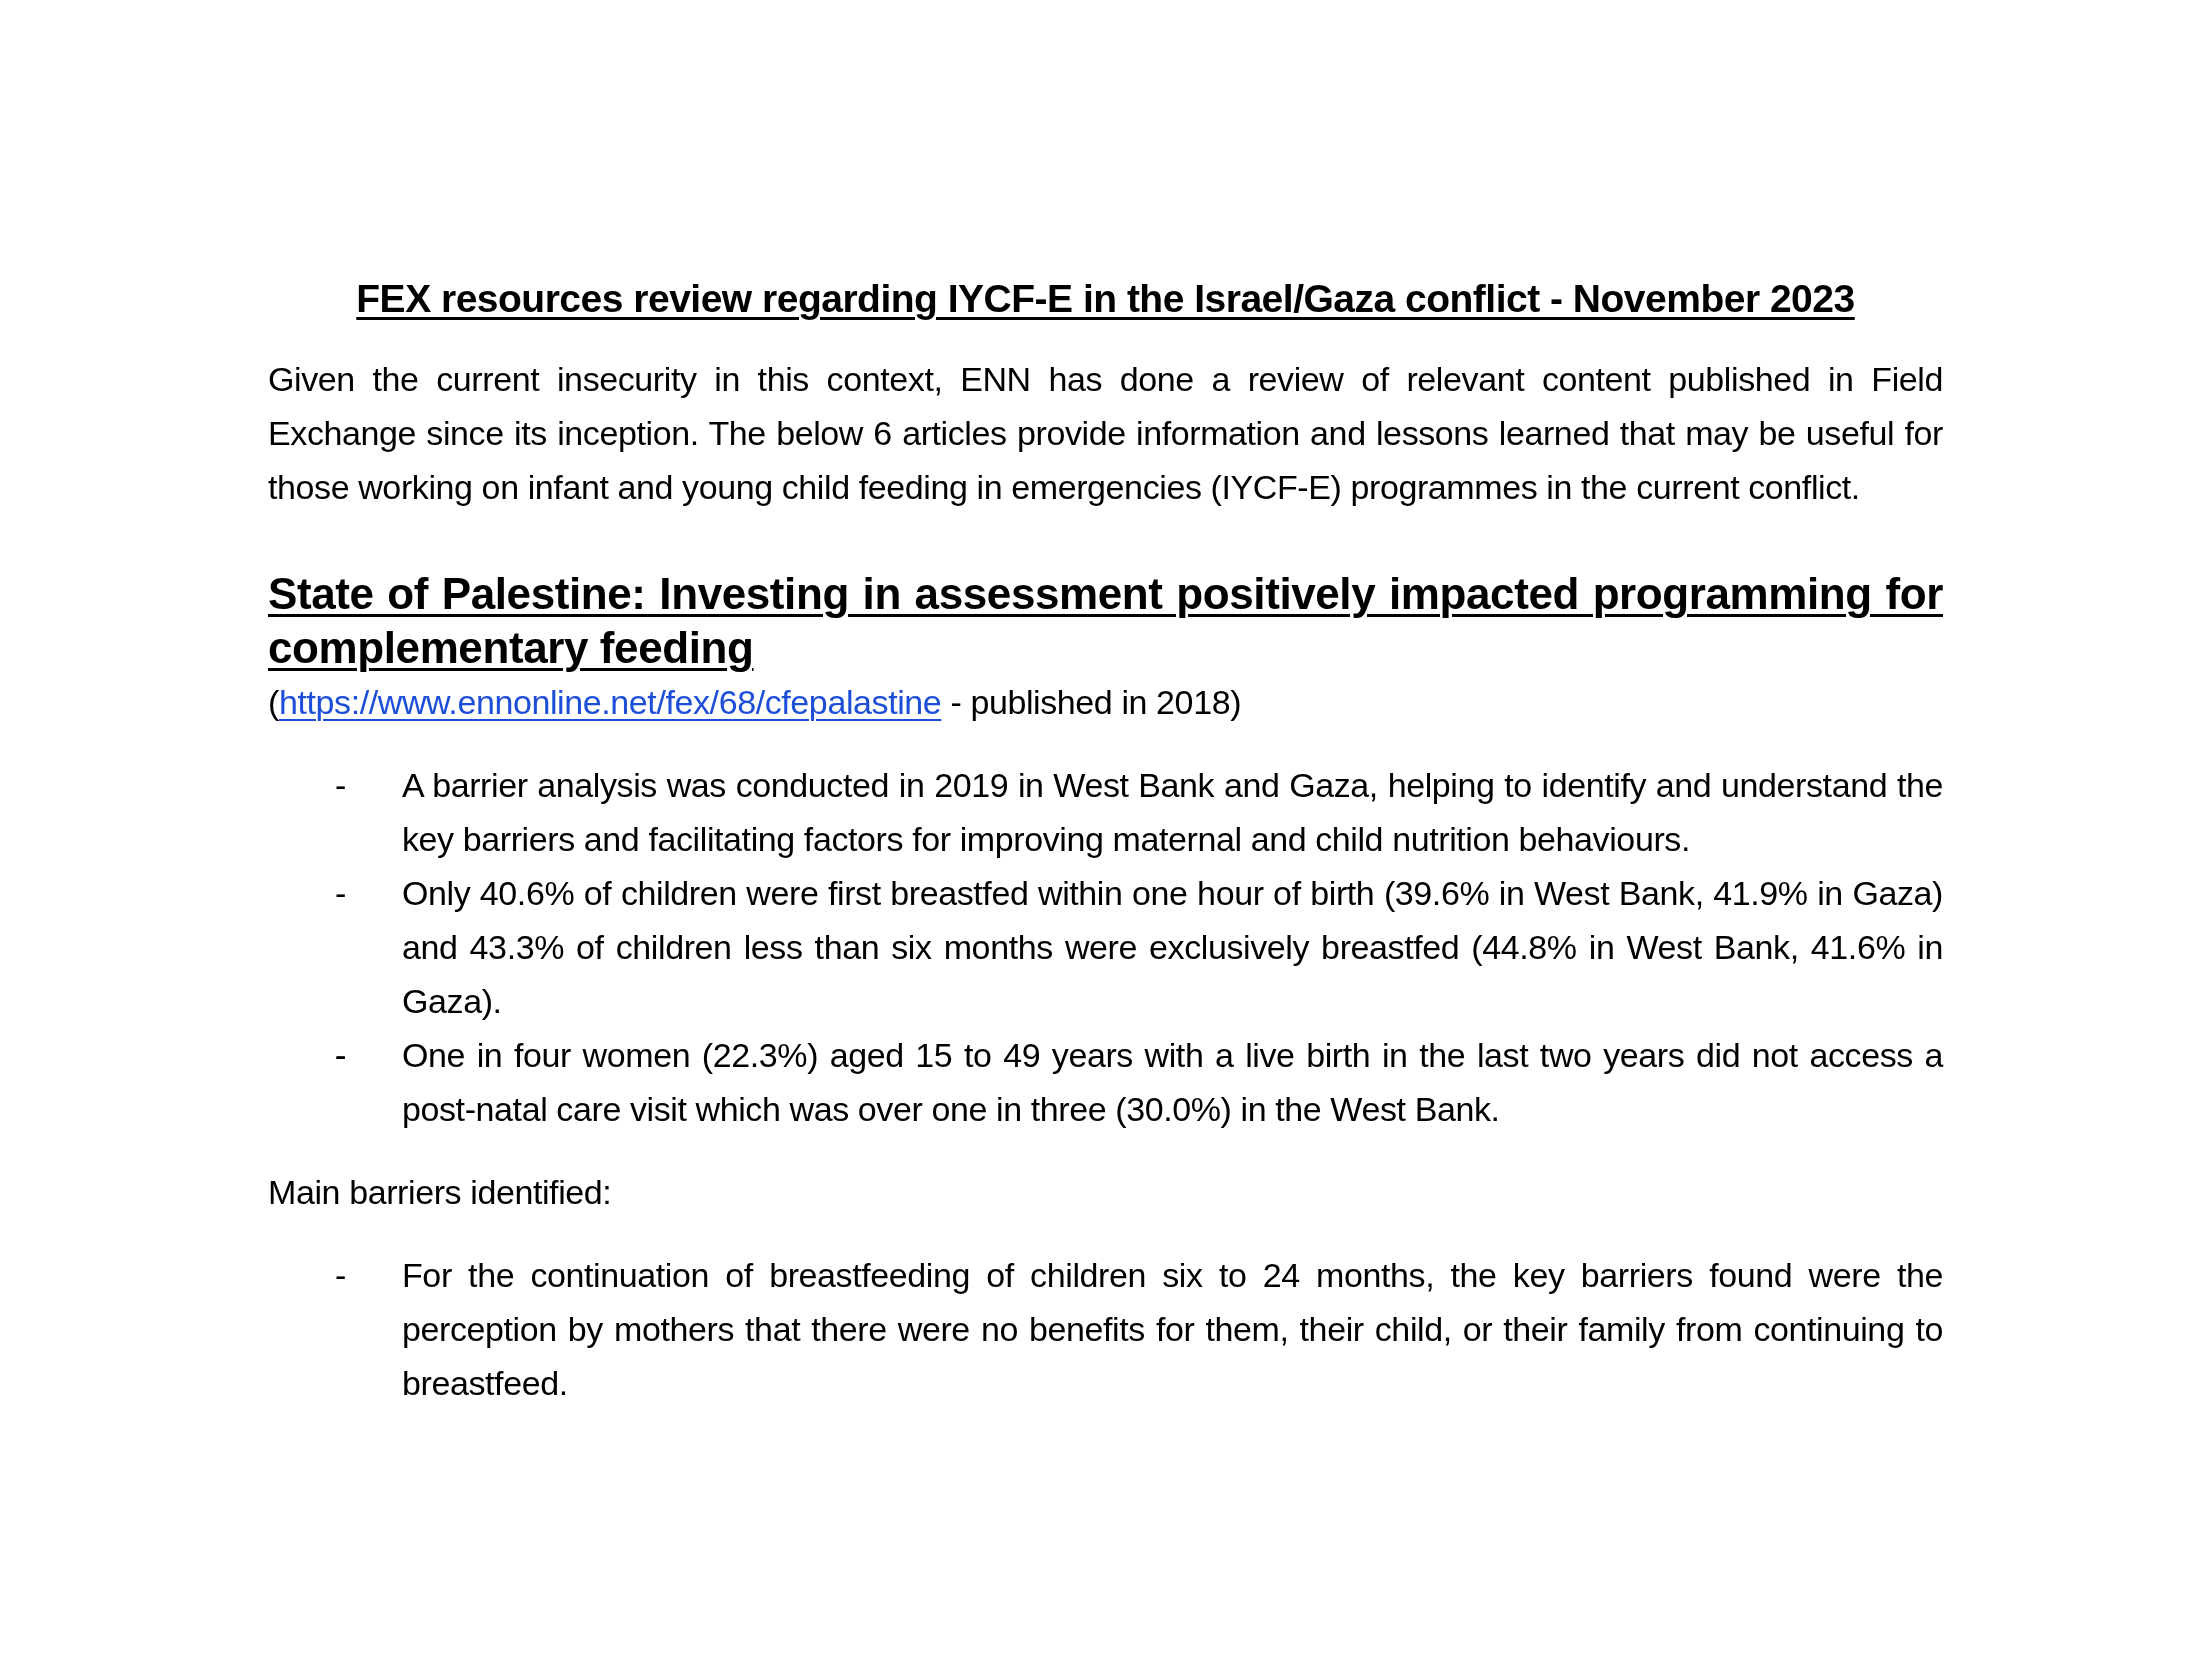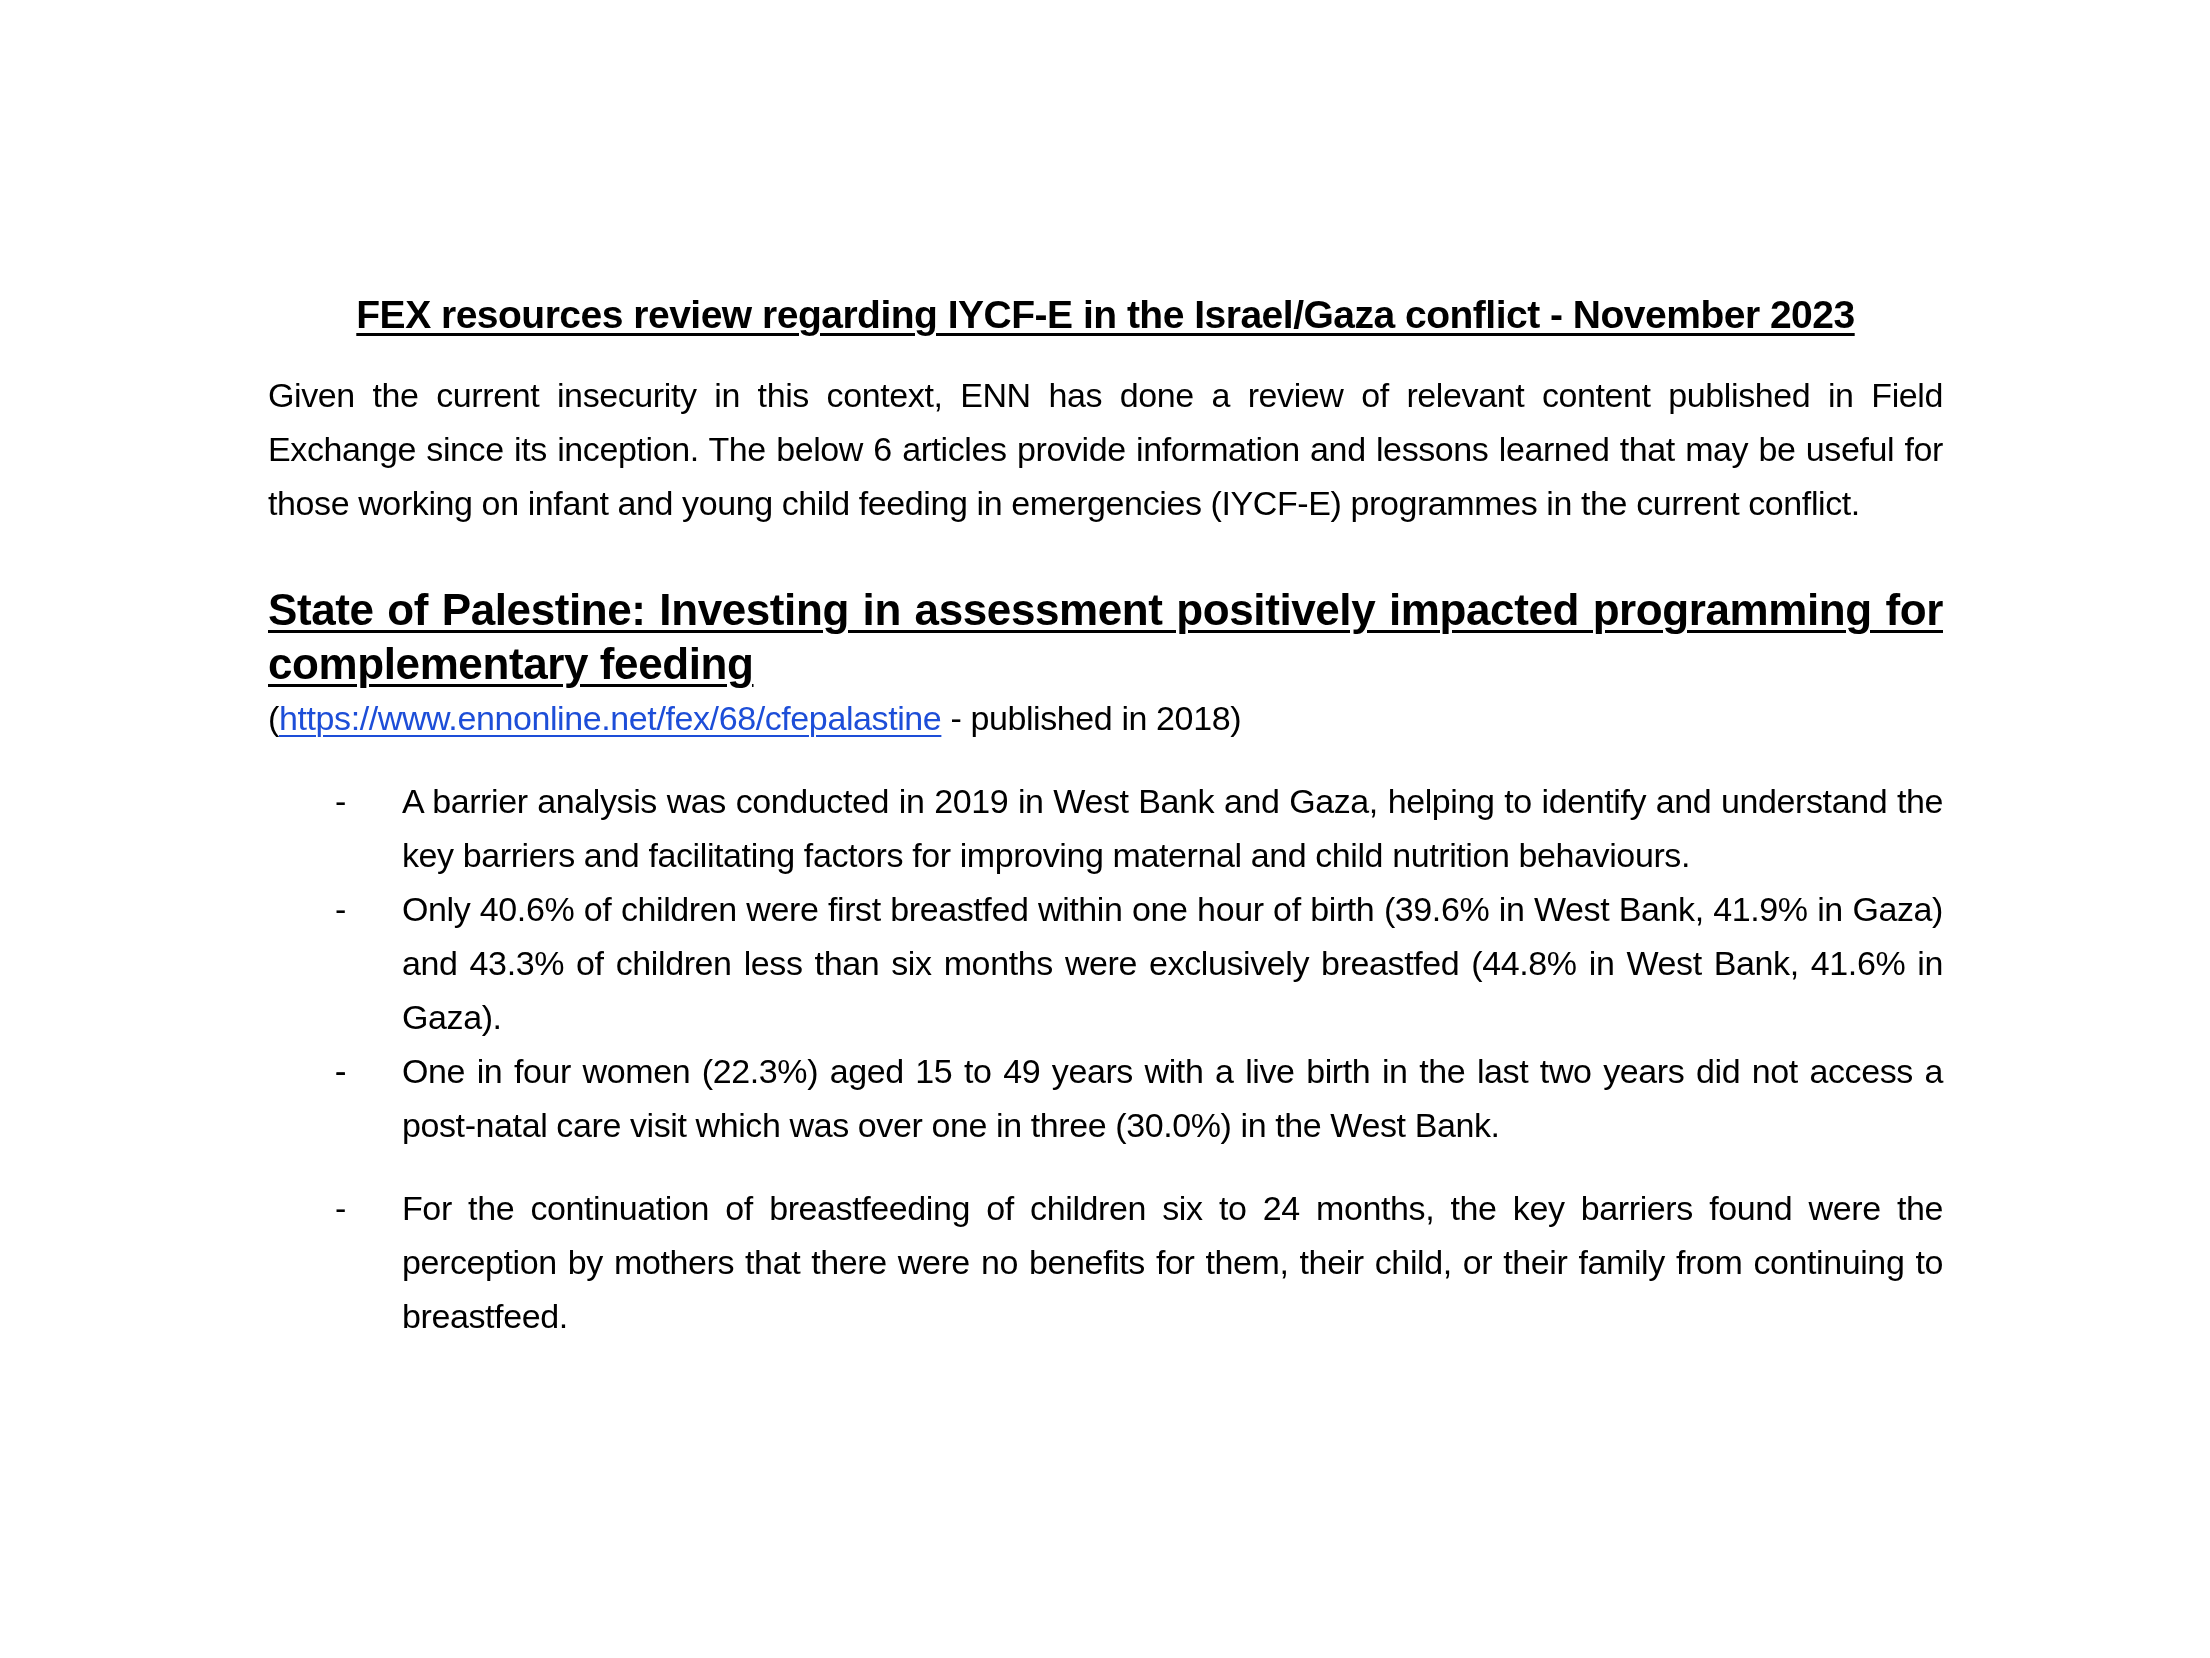--- a/index.html
+++ b/index.html
@@ -1,18 +1,18 @@
 <!DOCTYPE html>
 <html style="font-size:14.3px"><head>
 <meta charset="utf-8">
 <style>
   html, body { margin: 0; padding: 0; background: #ffffff; }
   body { width: 2211px; height: 1658px; overflow: hidden; position: relative;
          font-family: "Liberation Sans", sans-serif; color: #000; }
-  .page { position: absolute; left: 0; top: 16px; width: 2211px; height: 1442px; background: #fff; }
+  .page { position: absolute; left: 0; top: 0; width: 2211px; height: 1442px; background: #fff; }
   .content { position: absolute; left: 268px; top: 272px; width: 1675px; }
   .title { text-align: center; font-weight: bold; font-size: 39px; line-height: 53px;
            text-decoration: underline; text-decoration-thickness: 2.7px; text-underline-offset: 5.3px;
            letter-spacing: -0.5px; margin: 0; }
   .para { font-size: 34px; line-height: 54px; text-align: justify; margin: 27px 0 4px 0;
           letter-spacing: -0.4px; }
   .article-heading { font-size: 44px; line-height: 54px; font-weight: bold; text-align: justify;
           text-decoration: underline; text-decoration-thickness: 2.7px; text-underline-offset: 4.5px;
           margin: 53px 0 0 0; letter-spacing: -0.4px; }
   .source { font-size: 34px; line-height: 54px; margin: 0; letter-spacing: -0.4px; }
@@ -36,20 +36,21 @@
       <p class="article-heading">State of Palestine: Investing in assessment positively impacted programming for complementary feeding</p>
       <p class="source"><span>(</span><a class="link">https://www.ennonline.net/fex/68/cfepalastine</a><span> - published in 2018)</span></p>
 
       <ul class="bullets">
         <li><span class="dash">-</span><span>A barrier analysis was conducted in 2019 in West Bank and Gaza, helping to identify and understand the key barriers and facilitating factors for improving maternal and child nutrition behaviours.</span></li>
         <li><span class="dash">-</span><span>Only 40.6% of children were first breastfed within one hour of birth (39.6% in West Bank, 41.9% in Gaza) and 43.3% of children less than six months were exclusively breastfed (44.8% in West Bank, 41.6% in Gaza).</span></li>
         <li><span class="dash">-</span></li>
         <li><span class="dash">-</span><span>One in four women (22.3%) aged 15 to 49 years with a live birth in the last two years did not access a post-natal care visit which was over one in three (30.0%) in the West Bank.</span></li>
       </ul>
 
+      <p class="subhead">Main barriers identified:</p>
 
       <ul class="bullets">
         <li><span class="dash">-</span><span>For the continuation of breastfeeding of children six to 24 months, the key barriers found were the perception by mothers that there were no benefits for them, their child, or their family from continuing to breastfeed.</span></li>
       </ul>
     </div>
   </div>
 </div>
 
 
 </body></html>

